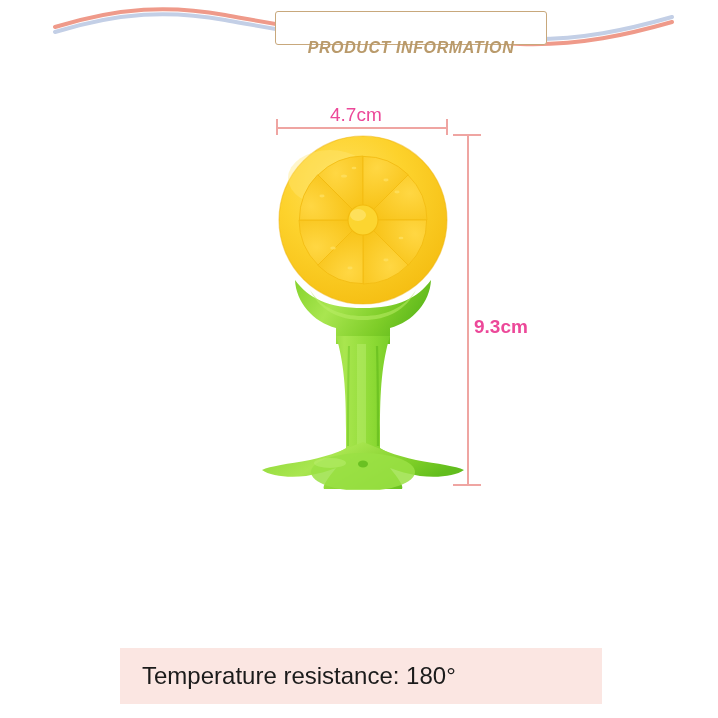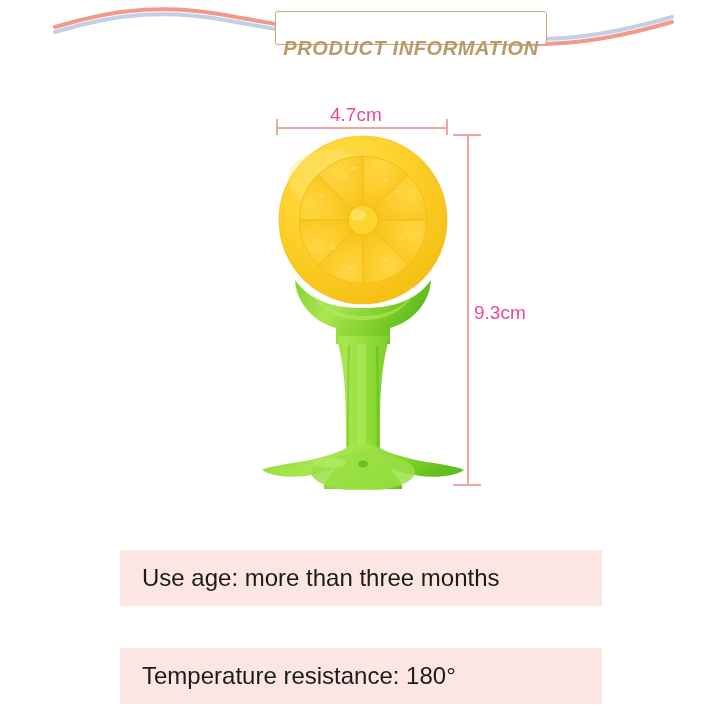--- a/index.html
+++ b/index.html
@@ -44,37 +44,37 @@
     background: #ffffff;
     display: flex;
     align-items: center;
     justify-content: center;
     box-sizing: border-box;
   }
   #header-title {
     font-family: "Liberation Sans", sans-serif;
     font-style: italic;
     font-weight: bold;
-    font-size: 20px;
+    font-size: 16px;
     letter-spacing: 0.6px;
     color: #b99a6b;
     white-space: nowrap;
     margin-top: 40px;
   }
 
   
   .dim-label {
     position: absolute;
     font-family: "Liberation Sans", sans-serif;
     font-size: 19px;
     color: #ec4899;
     white-space: nowrap;
   }
   #dim-width-label { left: 330px; top: 104px; }
-  #dim-height-label { left: 474px; top: 302px; }
+  #dim-height-label { left: 474px; top: 316px; font-weight: bold; }
 
   #dim-width-line {
     position: absolute;
     left: 276px; top: 126.5px;
     width: 172px; height: 2px;
     background: #efa5a2;
   }
   .cap-v {
     position: absolute;
     width: 2px; height: 16px;
@@ -258,21 +258,18 @@
                C 140 341, 150 344, 162 346
                C 180 348, 198 346, 206 340
                C 198 336, 180 334, 158 330
                C 138 326, 120 318, 105 312 Z" fill="url(#gBase)"></path>
       <ellipse cx="105" cy="342" rx="52" ry="19" fill="#9ae044" opacity="0.85"></ellipse>
       <ellipse cx="105" cy="334" rx="5" ry="3.4" fill="#62bb1c" opacity="0.85"></ellipse>
       <ellipse cx="72" cy="333" rx="16" ry="5" fill="#c4f27c" opacity="0.4"></ellipse>
     </g>
   </svg>
 
-  <div id="info-band-age" class="info-band">
-    <span class="info-text">Use age: more than three months</span>
-  </div>
 
   <div id="info-band-temp" class="info-band">
     <span class="info-text">Temperature resistance: 180°</span>
   </div>
 
 </div>
 
 </body></html>

